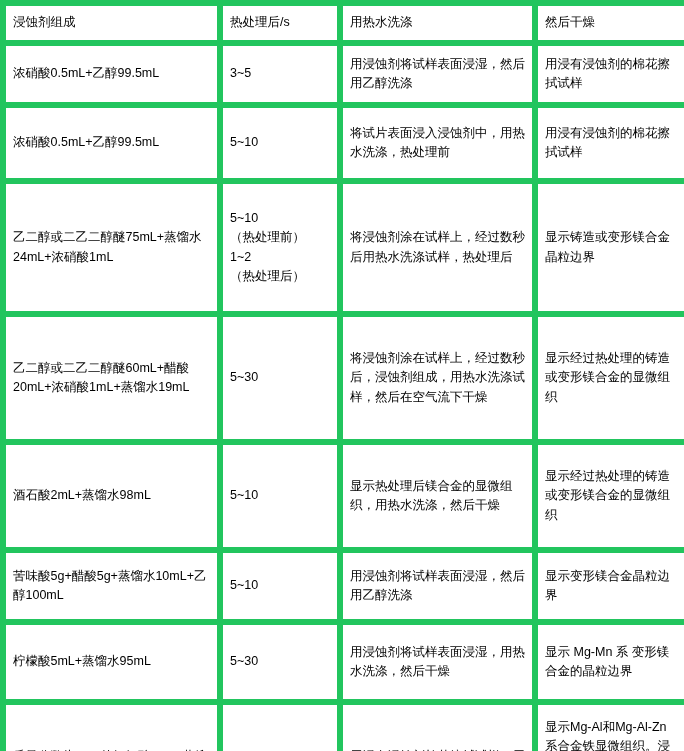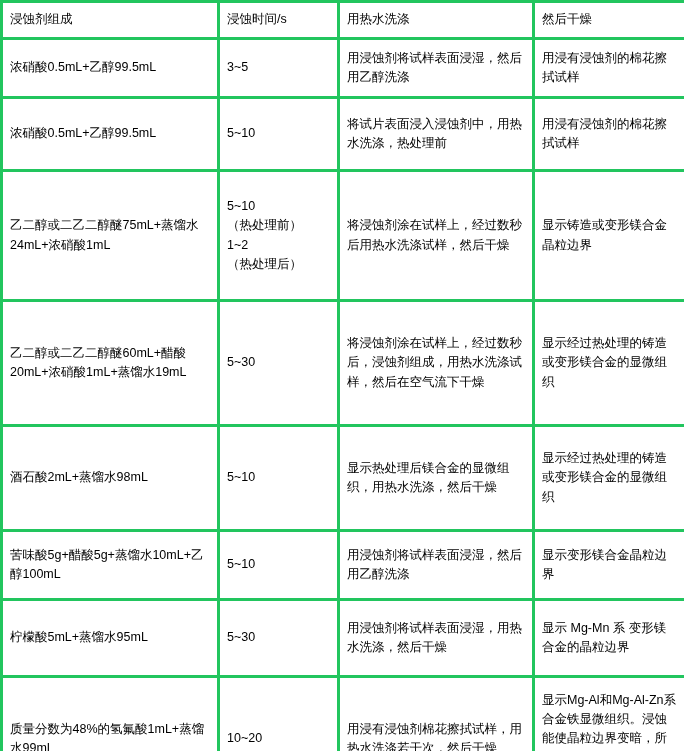--- a/index.html
+++ b/index.html
@@ -20,21 +20,21 @@
     table-layout: fixed;
     font-size: 12.5px;
     line-height: 1.55;
   }
   table.etch-table col.c0 { width: 217px; }
   table.etch-table col.c1 { width: 120px; }
   table.etch-table col.c2 { width: 195px; }
   table.etch-table col.c3 { width: 152px; }
   table.etch-table th,
   table.etch-table td {
-    border: 3px solid #22c55e;
+    border: 6px solid #22c55e;
     vertical-align: middle;
     padding: 5px 6px 5px 7px;
     text-align: left;
     font-weight: normal;
     word-wrap: break-word;
     overflow-wrap: break-word;
     white-space: pre-wrap;
   }
   table.etch-table thead th {
     height: 26px;
@@ -60,21 +60,21 @@
 <table class="etch-table">
   <colgroup>
     <col class="c0">
     <col class="c1">
     <col class="c2">
     <col class="c3">
   </colgroup>
   <thead>
     <tr>
       <th>浸蚀剂组成</th>
-      <th>浸蚀时间/s</th>
+      <th>热处理后/s</th>
       <th>用热水洗涤</th>
       <th>然后干燥</th>
     </tr>
   </thead>
   <tbody>
     <tr class="r0">
       <td>浓硝酸0.5mL+乙醇99.5mL</td>
       <td class="col-time">3~5</td>
       <td>用浸蚀剂将试样表面浸湿，然后用乙醇洗涤</td>
       <td>用浸有浸蚀剂的棉花擦拭试样</td>
@@ -84,21 +84,21 @@
       <td class="col-time">5~10</td>
       <td>将试片表面浸入浸蚀剂中，用热水洗涤，热处理前</td>
       <td>用浸有浸蚀剂的棉花擦拭试样</td>
     </tr>
     <tr class="r2">
       <td>乙二醇或二乙二醇醚75mL+蒸馏水24mL+浓硝酸1mL</td>
       <td class="col-time">5~10
 （热处理前）
 1~2
 （热处理后）</td>
-      <td>将浸蚀剂涂在试样上，经过数秒后用热水洗涤试样，然后干燥</td>
+      <td>将浸蚀剂涂在试样上，经过数秒后用热水洗涤试样，热处理后</td>
       <td>显示铸造或变形镁合金晶粒边界</td>
     </tr>
     <tr class="r3">
       <td>乙二醇或二乙二醇醚60mL+醋酸20mL+浓硝酸1mL+蒸馏水19mL</td>
       <td class="col-time">5~30</td>
       <td>将浸蚀剂涂在试样上，经过数秒后，浸蚀剂组成，用热水洗涤试样，然后在空气流下干燥</td>
       <td>显示经过热处理的铸造或变形镁合金的显微组织</td>
     </tr>
     <tr class="r4">
       <td>酒石酸2mL+蒸馏水98mL</td>

